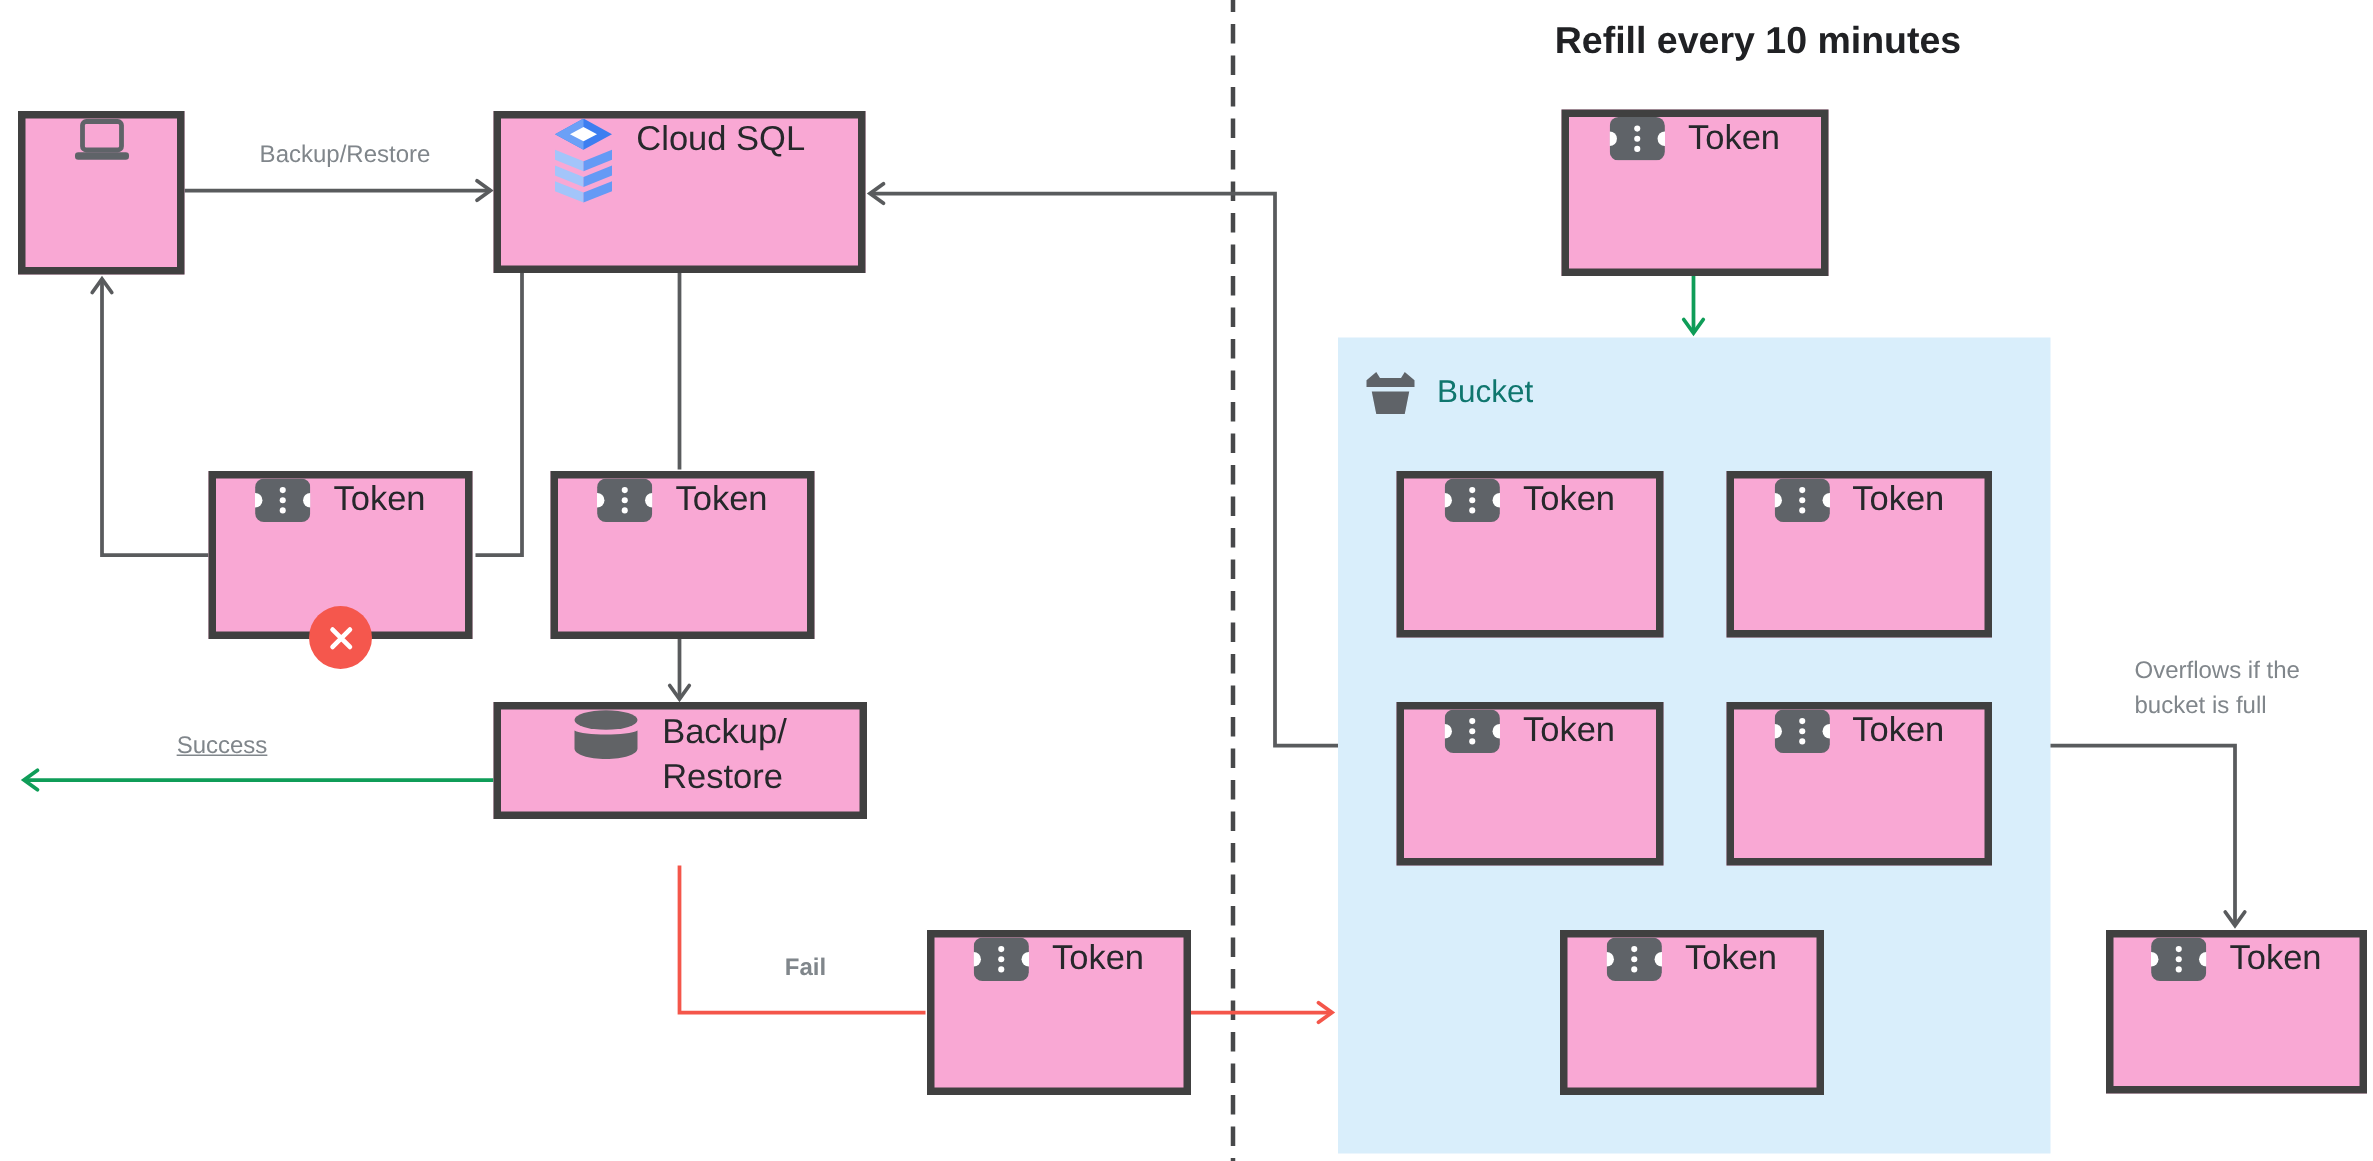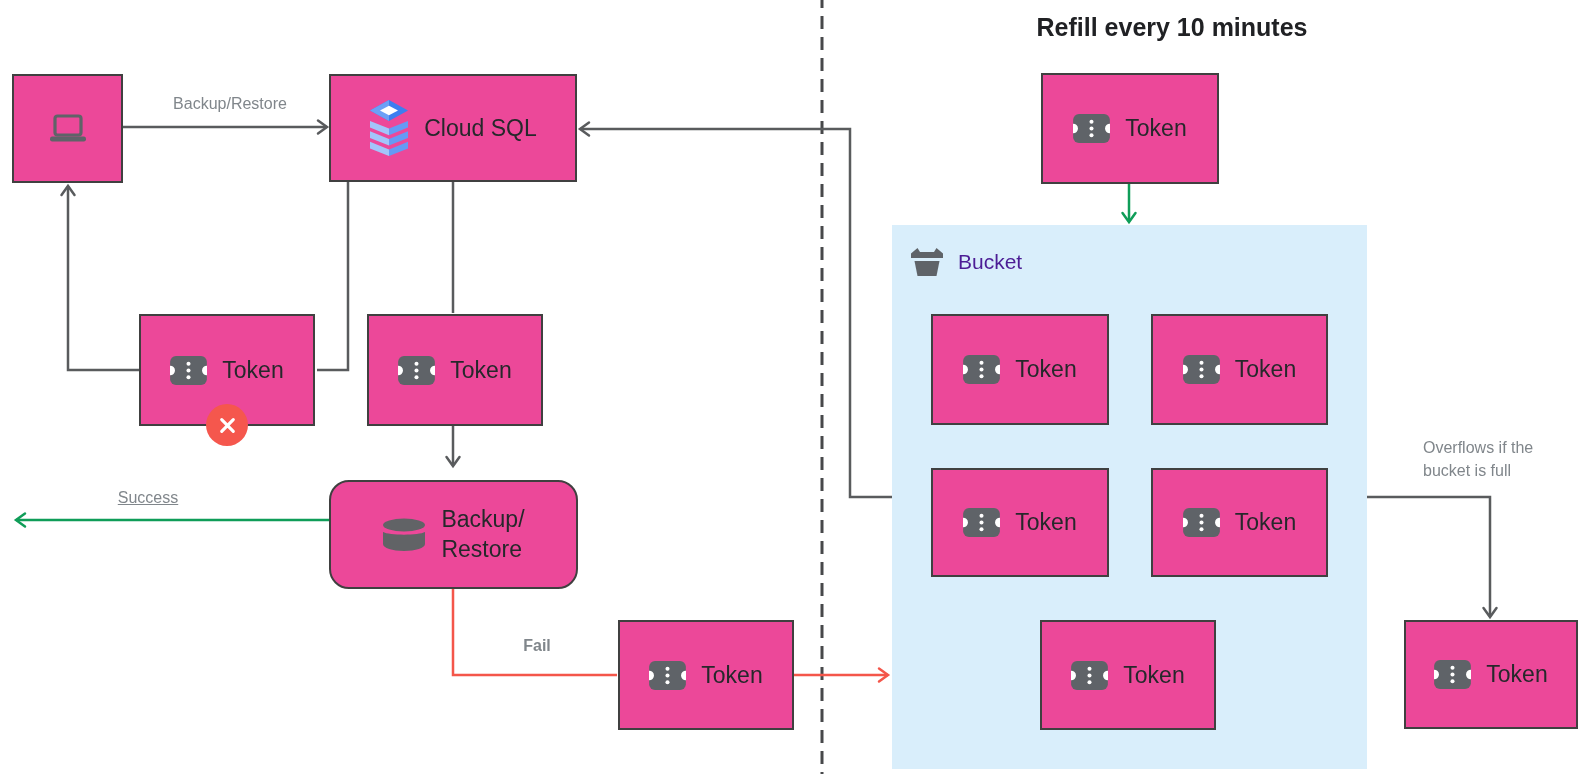--- a/index.html
+++ b/index.html
@@ -6,37 +6,37 @@
   #stage{
     position:relative;width:1582px;height:774px;overflow:hidden;
     font-family:"Liberation Sans", sans-serif;background:#ffffff;
   }
   .bucket{
     position:absolute;left:892px;top:225px;width:475px;height:544px;
     background:#d9eefb;z-index:1;
   }
   svg.connector-layer{position:absolute;left:0;top:0;z-index:2;}
   .node{
-    position:absolute;box-sizing:border-box;background:#ec4899;
-    border:2px solid #404040;display:flex;align-items:center;justify-content:center;
+    position:absolute;box-sizing:border-box;background:#f9a8d4;
+    border:5px solid #404040;display:flex;align-items:flex-start;justify-content:center;
     gap:15px;font-size:23px;color:#26282b;z-index:3;
   }
   .node .multiline{white-space:pre-line;line-height:1.3;text-align:left;}
   .lbl{
     position:absolute;font-size:16px;color:#80868b;z-index:3;line-height:23px;
   }
   .lbl.center{text-align:center;}
   .lbl.multiline{white-space:pre-line;}
   .title{
     position:absolute;left:972px;top:13px;width:400px;text-align:center;
     font-size:25px;font-weight:bold;color:#202124;z-index:3;
   }
   .bucket-tag{
     position:absolute;left:910px;top:247px;display:flex;align-items:center;gap:14px;
-    font-size:21px;color:#4c1d95;z-index:3;
+    font-size:21px;color:#0f766e;z-index:3;
   }
   .badge{
     position:absolute;left:206px;top:404px;width:42px;height:42px;border-radius:50%;
     background:#f5574d;display:flex;align-items:center;justify-content:center;z-index:4;
   }
   .ic{display:block;}
   .hidden-defs{position:absolute;width:0;height:0;overflow:hidden;}
 </style>
 </head>
 <body>
@@ -143,21 +143,21 @@
     <span>Token</span>
   </div>
 
   <div class="node" style="left:367px;top:314px;width:176px;height:112px;">
     <svg class="ic" width="37" height="29">
         <use href="#sym-token"></use>
       </svg>
     <span>Token</span>
   </div>
 
-  <div class="node" style="left:329px;top:480px;width:249px;height:109px;border-radius:20px;">
+  <div class="node" style="left:329px;top:468px;width:249px;height:78px;">
     <svg class="ic" width="44" height="34">
         <use href="#sym-db"></use>
       </svg>
     <span class="multiline">Backup/
 Restore</span>
   </div>
 
   <div class="node" style="left:618px;top:620px;width:176px;height:110px;">
     <svg class="ic" width="37" height="29">
         <use href="#sym-token"></use>

